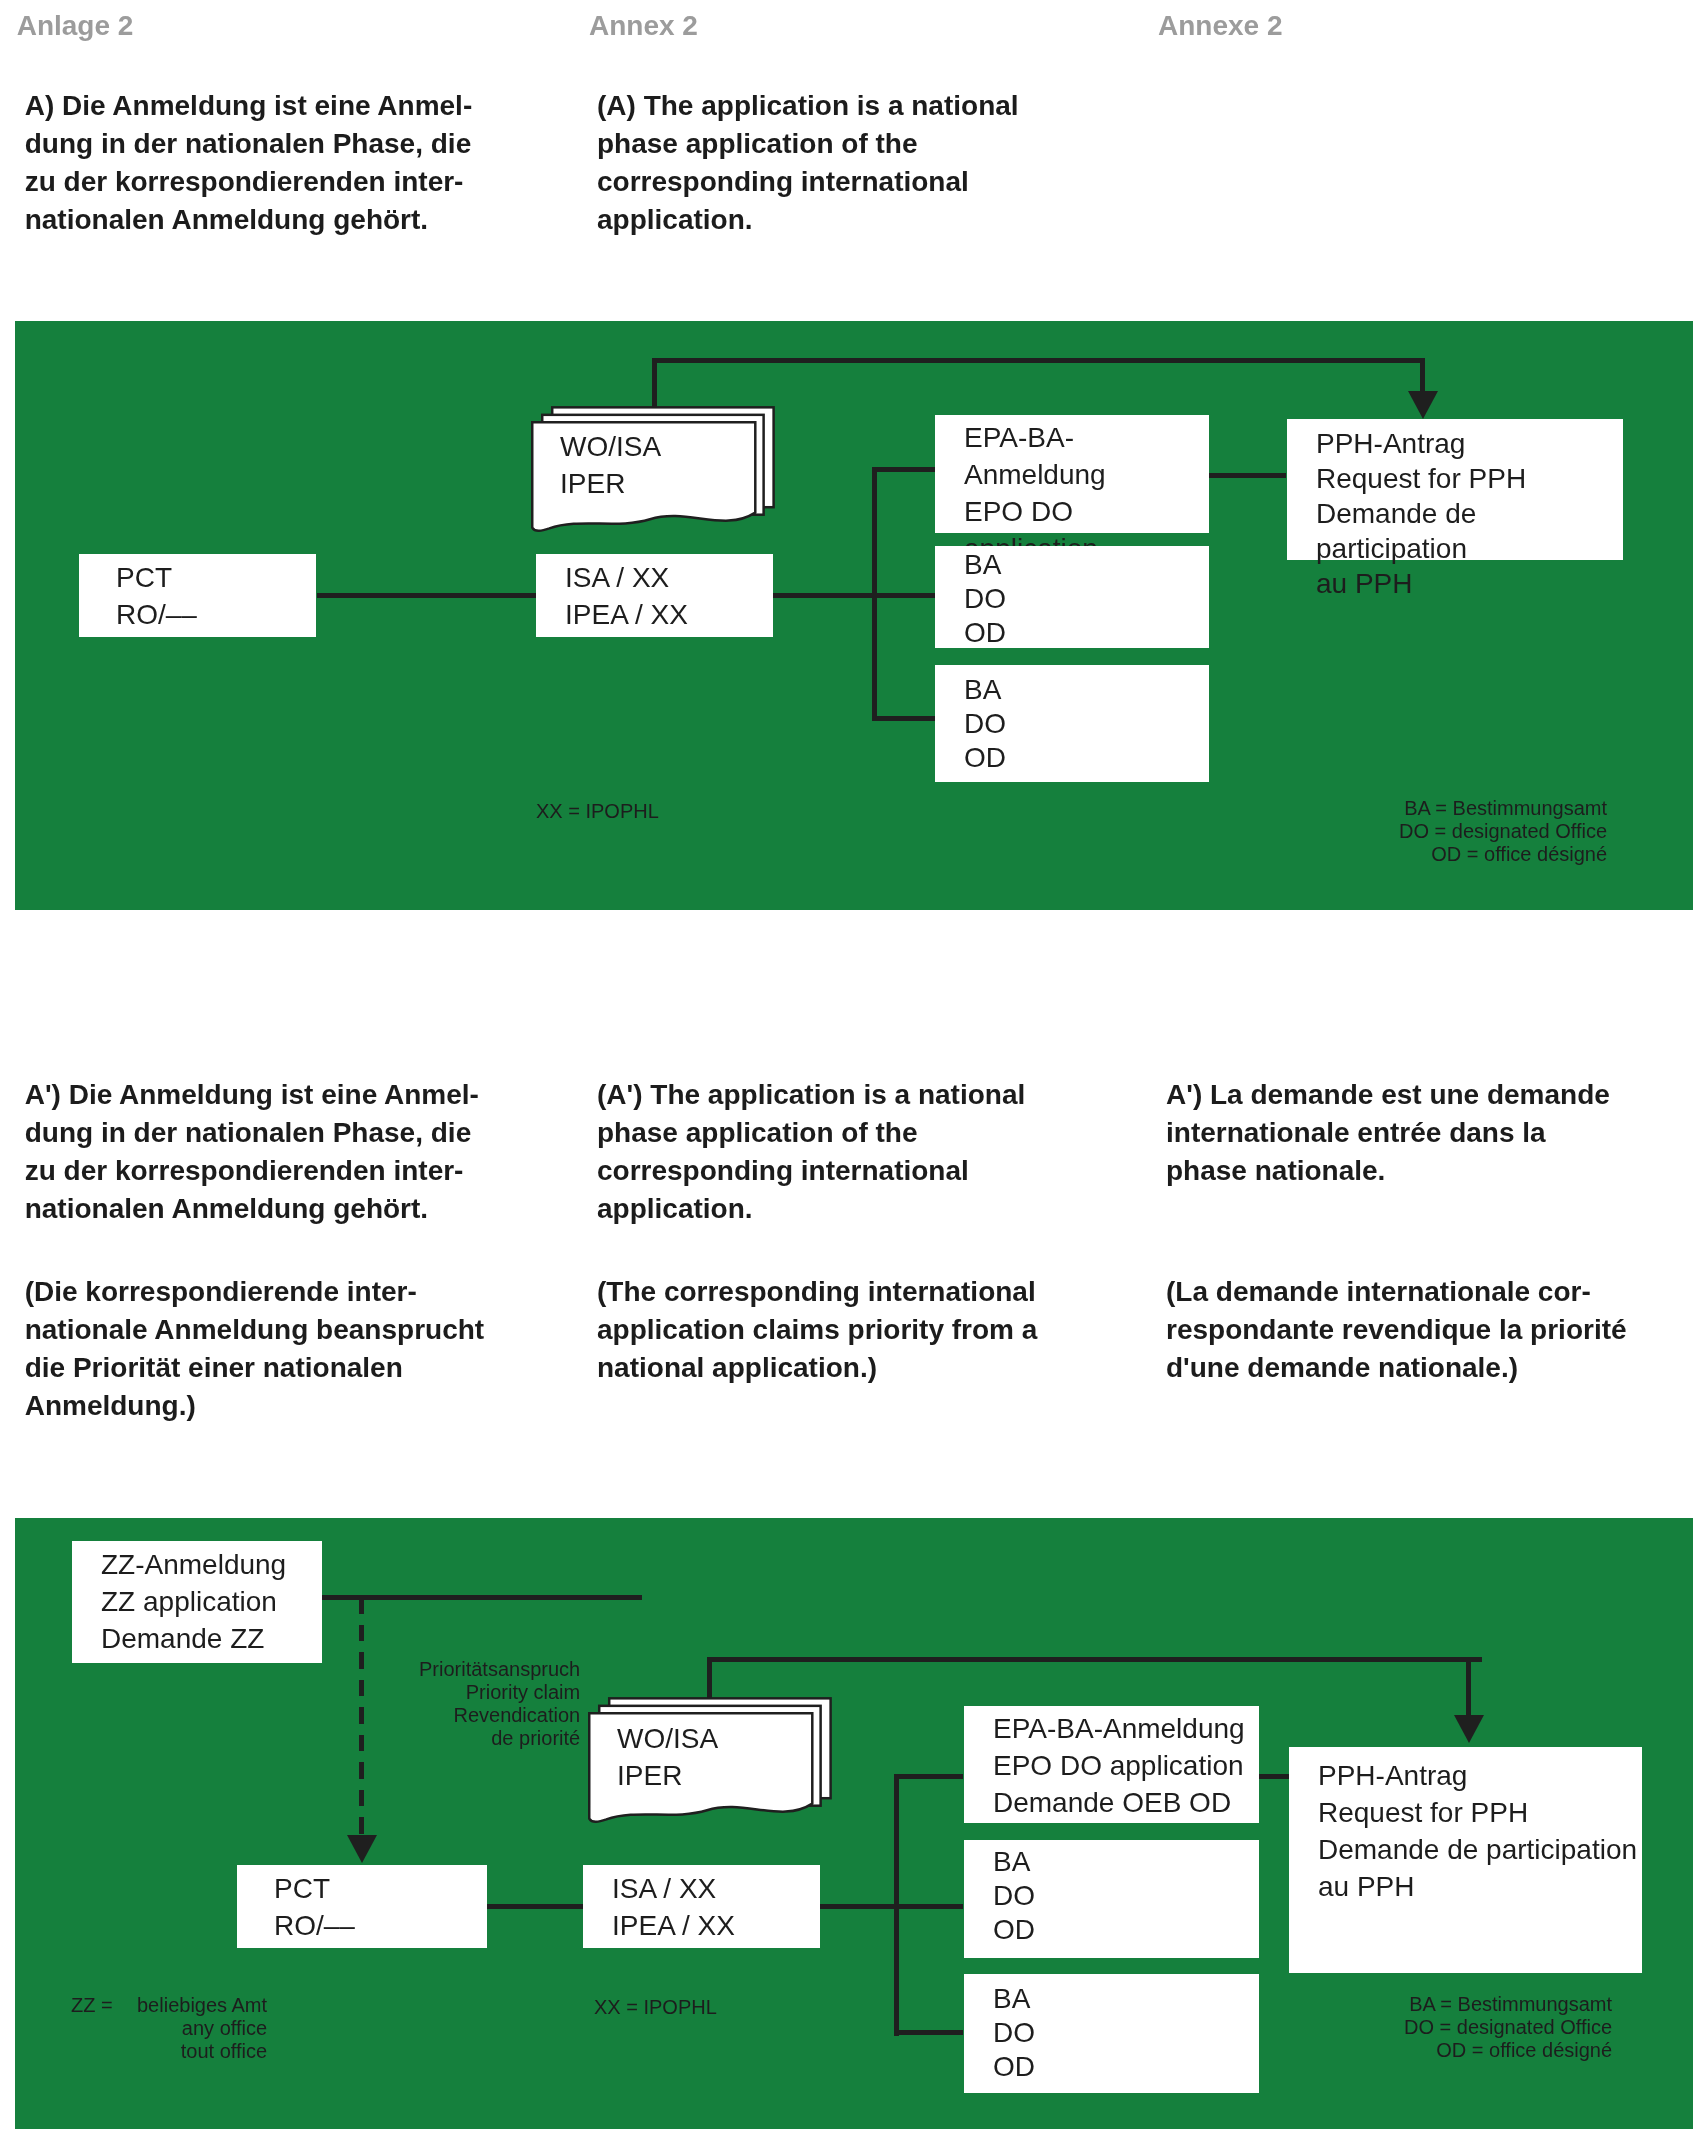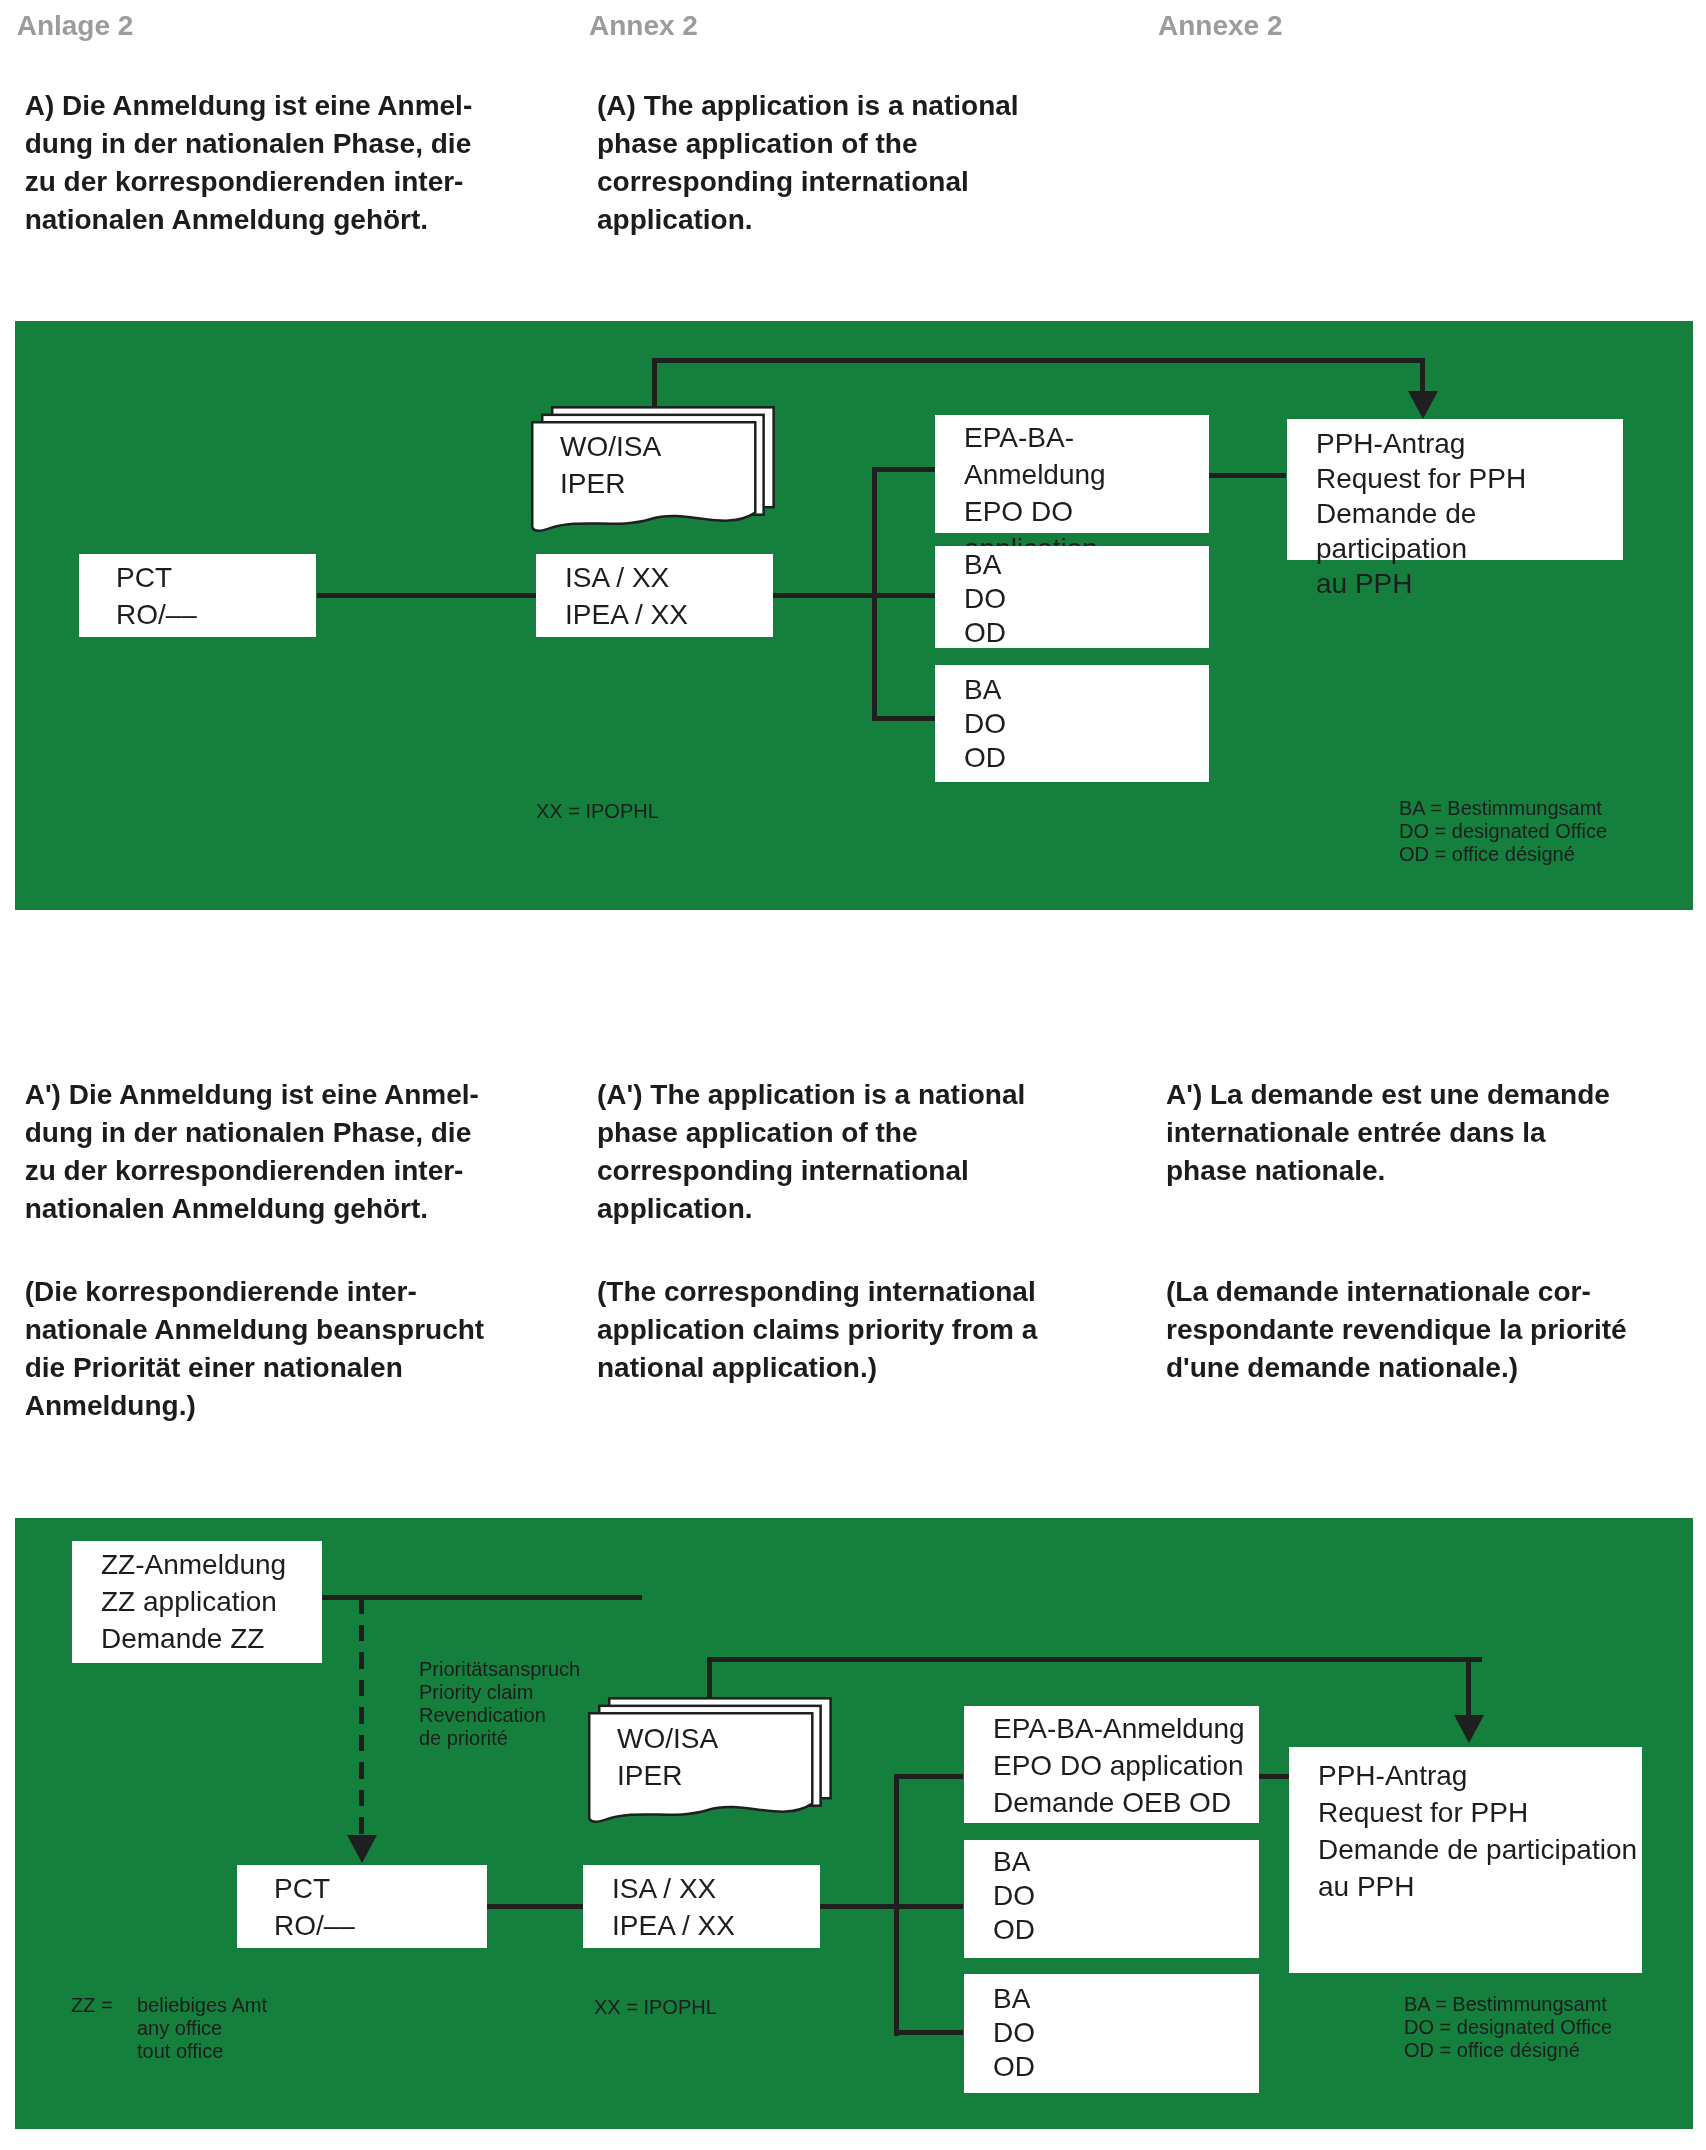--- a/index.html
+++ b/index.html
@@ -6,21 +6,21 @@
   .page{position:relative;width:1707px;height:2151px;background:#ffffff;overflow:hidden;
         font-family:"Liberation Sans",sans-serif;color:#1d1d1d;}
   .hdr{position:absolute;font-size:28px;font-weight:bold;color:#9c9c9c;white-space:pre-line;}
   .para{position:absolute;font-size:28px;font-weight:bold;line-height:38px;white-space:pre-line;color:#1c1c1c;margin-left:8px;}
   .diagram{position:absolute;background:#15803d;}
   .node{position:absolute;background:#ffffff;font-size:28px;line-height:37px;white-space:pre-line;color:#1d1d1d;}
   .hl{position:absolute;height:5px;background:#1f1f1f;}
   .vl{position:absolute;width:5px;background:#1f1f1f;}
   .dash{position:absolute;width:5px;background:repeating-linear-gradient(to bottom,#1f1f1f 0 16.7px,rgba(0,0,0,0) 16.7px 27.5px);}
   .ah{position:absolute;width:0;height:0;border-left:15px solid transparent;border-right:15px solid transparent;border-top:28px solid #1f1f1f;}
-  .lgd{position:absolute;font-size:20px;line-height:23px;white-space:pre-line;color:#1d1d1d;}
+  .lgd{position:absolute;font-size:20px;line-height:23px;white-space:pre-line;color:#1d1d1d;text-align:right;}
   .sheet{fill:#ffffff;stroke:#1f1f1f;stroke-width:3;}
   .docstack{position:absolute;}
   .doctxt{position:absolute;font-size:28px;line-height:37px;white-space:pre-line;color:#1d1d1d;}
 </style>
 </head>
 <body>
 
 <div class="page">
 
   <div class="hdr" style="left:16.7px;top:10px;">Anlage 2</div>

